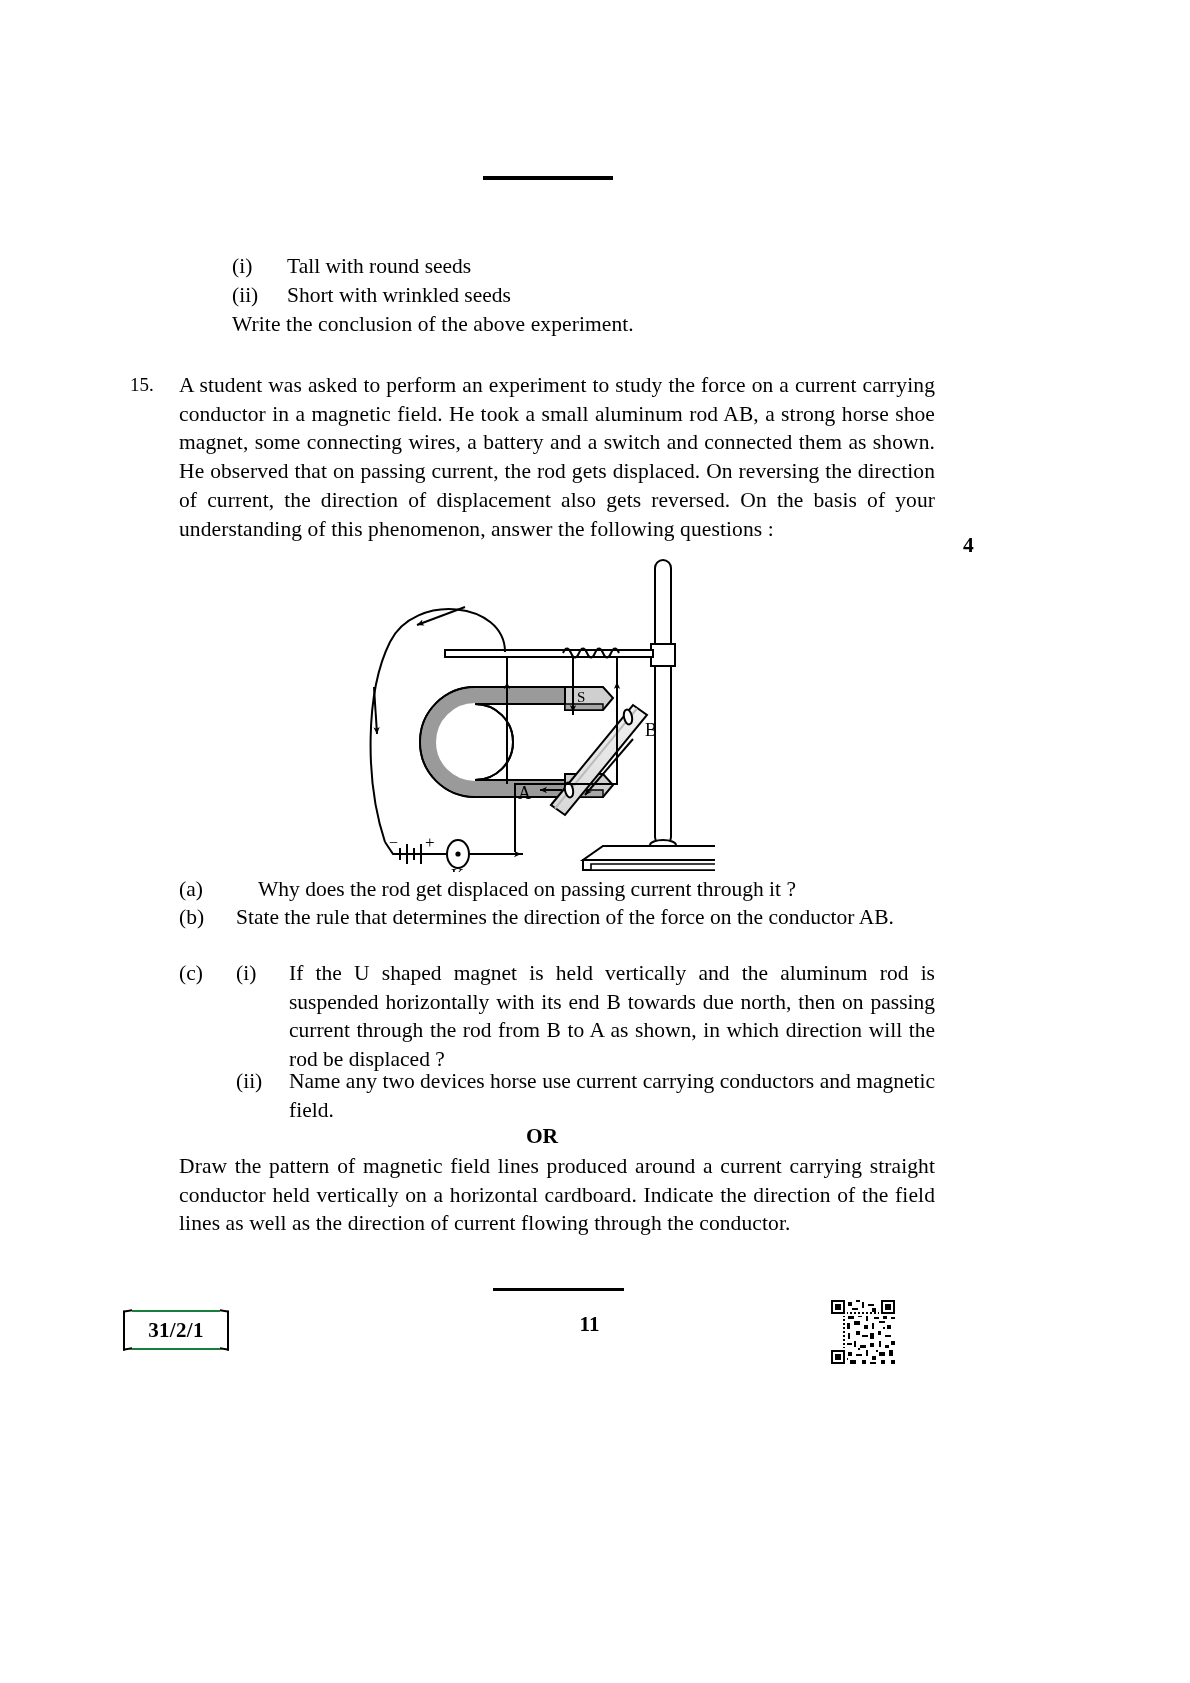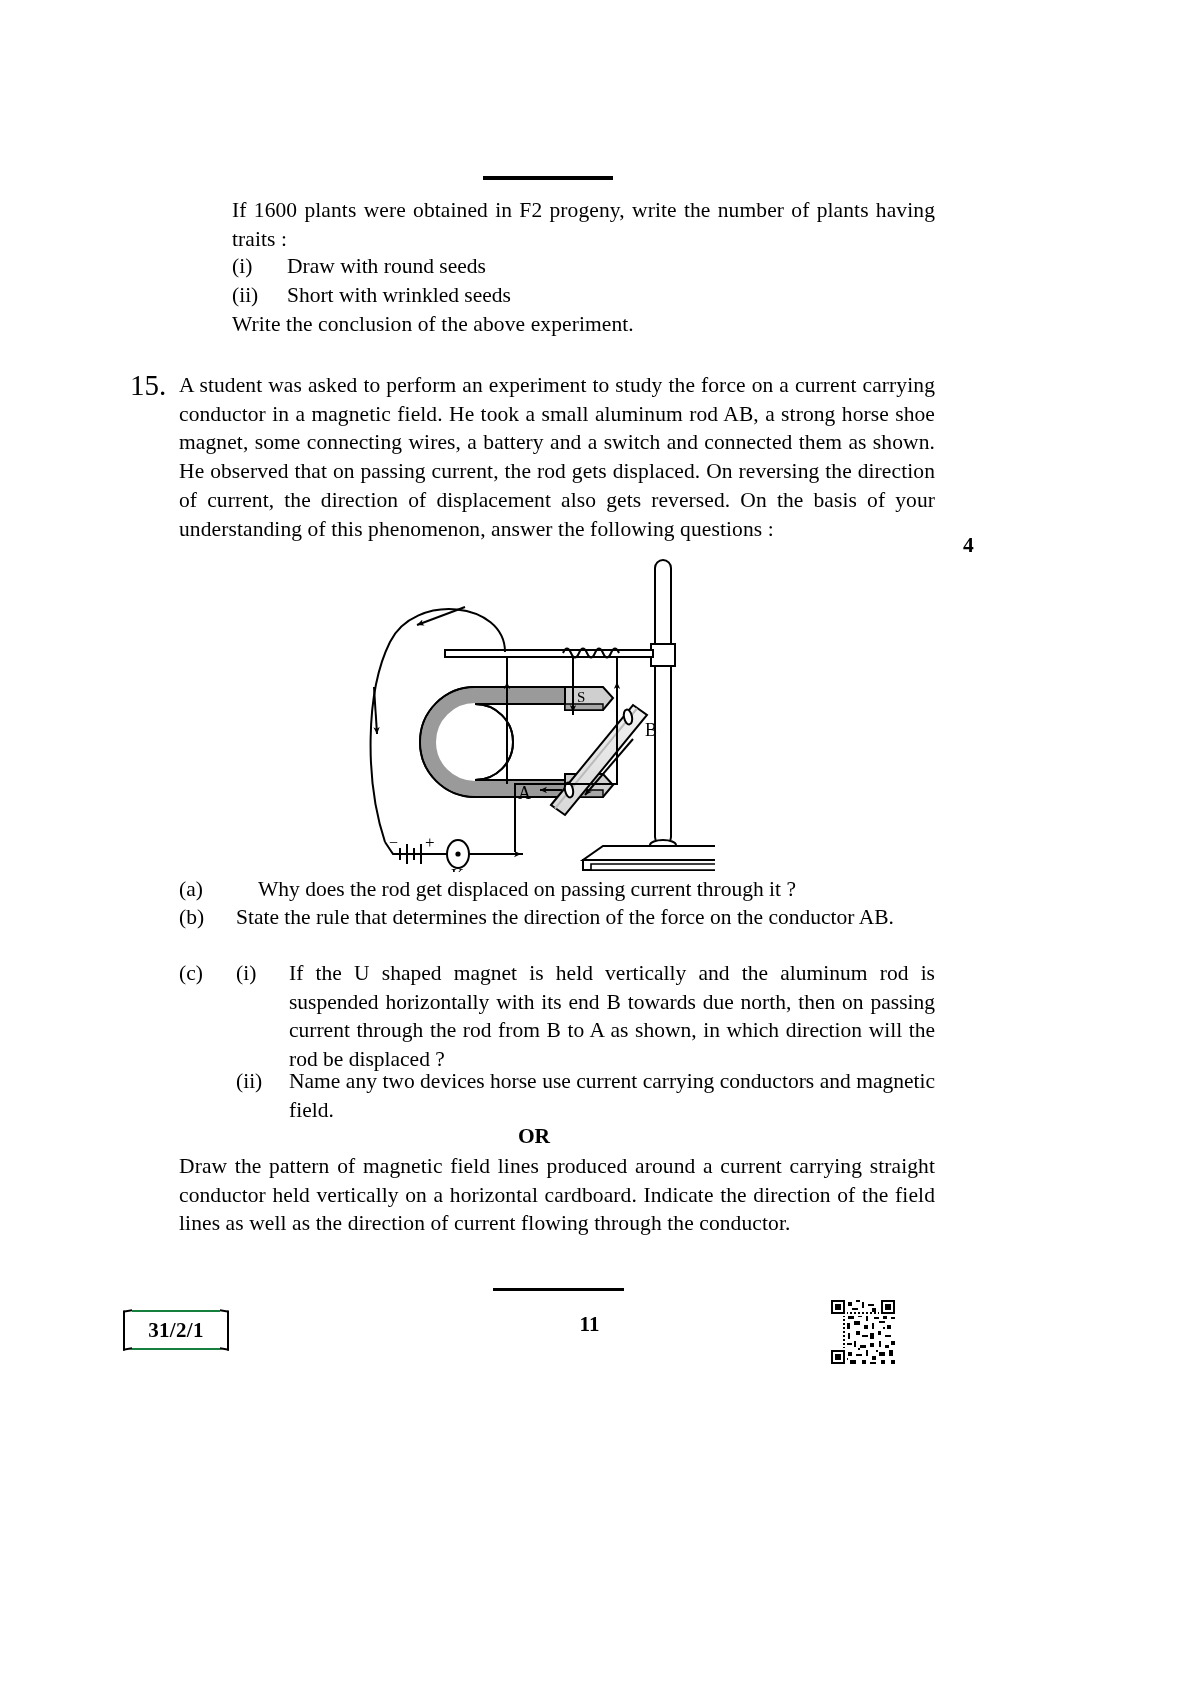--- a/index.html
+++ b/index.html
@@ -38,38 +38,39 @@
     font-size: 21.5px;
     line-height: 28.7px;
     text-align: justify;
     text-justify: inter-word;
     letter-spacing: 0.1px;
   }
   .para.nojust { text-align: left; }
 
   .qnum {
     position: absolute;
-    font-size: 29px;
+    font-size: 19px;
     line-height: 28.7px;
   }
 
   .marks {
     position: absolute;
     font-size: 21.5px;
     font-weight: bold;
     line-height: 28.7px;
   }
 
   .or-label {
     position: absolute;
     font-size: 21.5px;
     font-weight: bold;
     text-align: center;
     width: 1068px;
     left: 0;
+    padding-left: 8px;
   }
 
   
   .row {
     position: absolute;
     font-size: 21.5px;
     line-height: 28.7px;
   }
   .row .marker {
     position: absolute;
@@ -147,25 +148,24 @@
     height: 320px;
   }
 </style>
 </head>
 <body>
 
 <div class="page">
 
   <div class="top-rule"></div>
 
-  <div class="para" style="left:232px; top:196px; width:703px;">If 1600 plants were obtained in F2 progeny, write the number of plants having traits :</div>
 
   <div class="row" style="left:232px; top:252px; width:703px;">
     <span class="marker">(i)</span>
-    <span class="body nojust" style="left:55px; width:648px;">Draw with round seeds</span>
+    <span class="body nojust" style="left:55px; width:648px;">Tall with round seeds</span>
   </div>
 
   <div class="row" style="left:232px; top:281px; width:703px;">
     <span class="marker">(ii)</span>
     <span class="body nojust" style="left:55px; width:648px;">Short with wrinkled seeds</span>
   </div>
 
   <div class="para nojust" style="left:232px; top:310px; width:703px;">Write the conclusion of the above experiment.</div>
 
   <div class="qnum" style="left:130px; top:371px;">15.</div>

